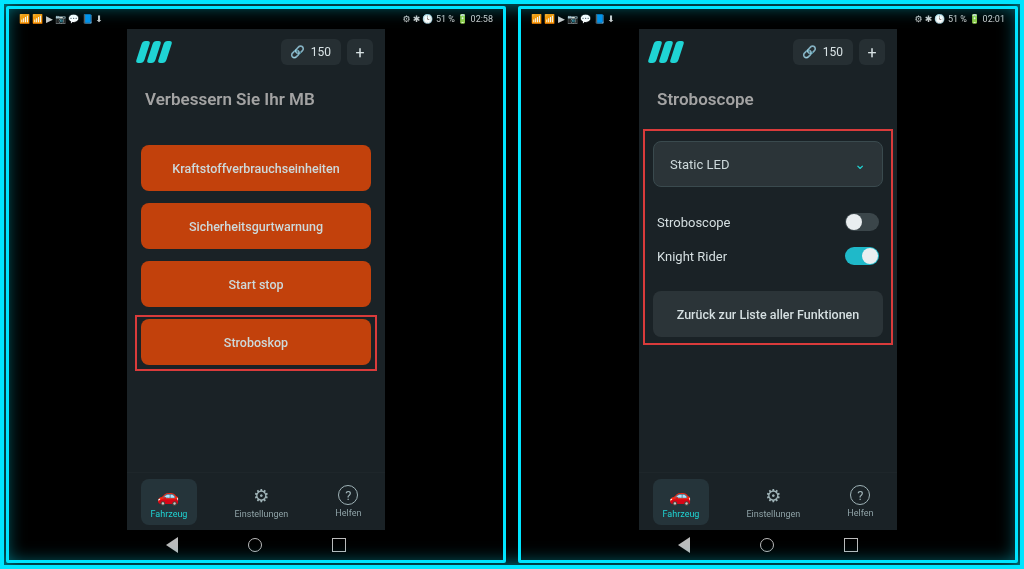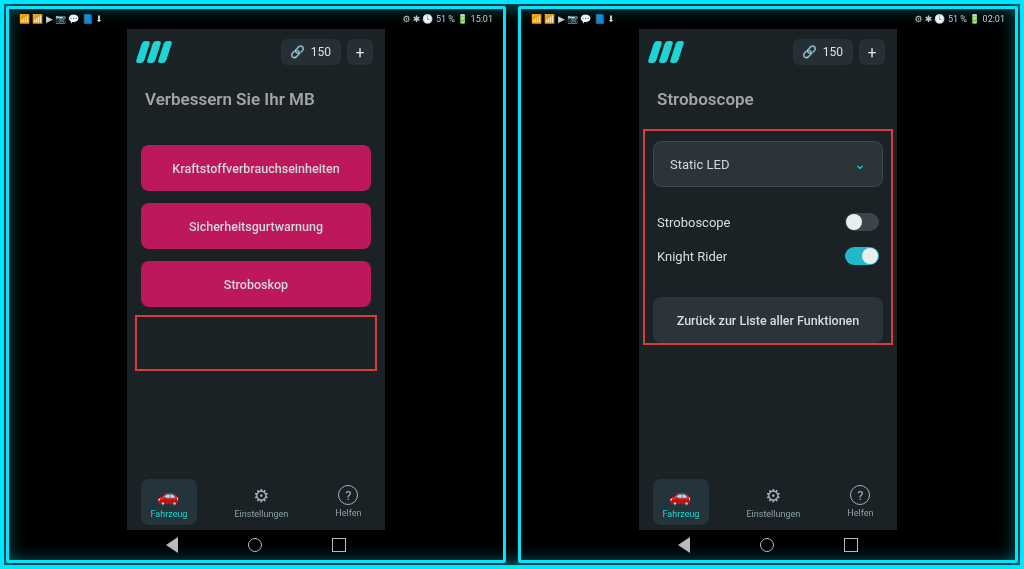--- a/index.html
+++ b/index.html
@@ -95,21 +95,21 @@
     font-weight:600;
     padding: 14px 18px 16px 18px;
   }
   .list-area {
     flex:1;
     padding: 20px 14px 0 14px;
     display:flex; flex-direction:column; gap:12px;
     position:relative;
   }
   .list-btn {
-    background:#be185d;
+    background:#c2410c;
     border-radius:8px;
     height:46px;
     display:flex; align-items:center; justify-content:center;
     color:#cdd9db;
     font-size:12.5px;
     font-weight:500;
     padding:0 10px;
     text-align:center;
     position:relative;
   }
@@ -145,21 +145,21 @@
     position:relative;
   }
   .toggle.on { background:#1fb9c9; }
   .toggle .knob {
     position:absolute; top:1px; width:16px; height:16px; border-radius:50%;
     background:#e9eef0;
   }
   .toggle.off .knob { left:1px; }
   .toggle.on .knob { right:1px; }
   .back-btn {
-    margin-top:24px;
+    margin-top:18px;
     background:#2b3438;
     border-radius:8px;
     height:46px;
     display:flex; align-items:center; justify-content:center;
     color:#d5dfe1; font-size:12.5px; font-weight:500;
   }
   
   .bottomnav {
     height:58px;
     display:flex;
@@ -192,21 +192,21 @@
   }
   .sys-circ { border-radius:50%; }
   .sys-sq {}
 </style>
 </head>
 <body>
 
 <div class="phone">
   <div class="statusbar">
     <div class="icons-left">📶 📶 ▶ 📷 💬 📘 ⬇</div>
-    <div class="icons-right">⚙ ✱ 🕓 51 % 🔋 15:01</div>
+    <div class="icons-right">⚙ ✱ 🕓 51 % 🔋 02:58</div>
   </div>
   <div class="app-area">
     <div class="app-column">
       <div class="topbar">
         <div class="logo">
           <div class="bar"></div>
             <div class="bar"></div>
             <div class="bar"></div>
         </div>
         <div class="chips">
@@ -214,20 +214,21 @@
             <span class="link-icon">🔗</span>
             <span>150</span>
           </div>
           <div class="chip plus">+</div>
         </div>
       </div>
       <div class="page-title">Verbessern Sie Ihr MB</div>
       <div class="list-area">
         <div class="list-btn">Kraftstoffverbrauchseinheiten</div>
         <div class="list-btn">Sicherheitsgurtwarnung</div>
+        <div class="list-btn">Start stop</div>
         <div class="list-btn">Stroboskop</div>
         <div class="highlight-box" style="top:190px;left:8px;right:8px;height:56px;"></div>
       </div>
       <div class="bottomnav">
         <div class="nav-item active">
           <span class="nav-ico">🚗</span>
           <span>Fahrzeug</span>
         </div>
         <div class="nav-item">
           <span class="nav-ico">⚙</span>

